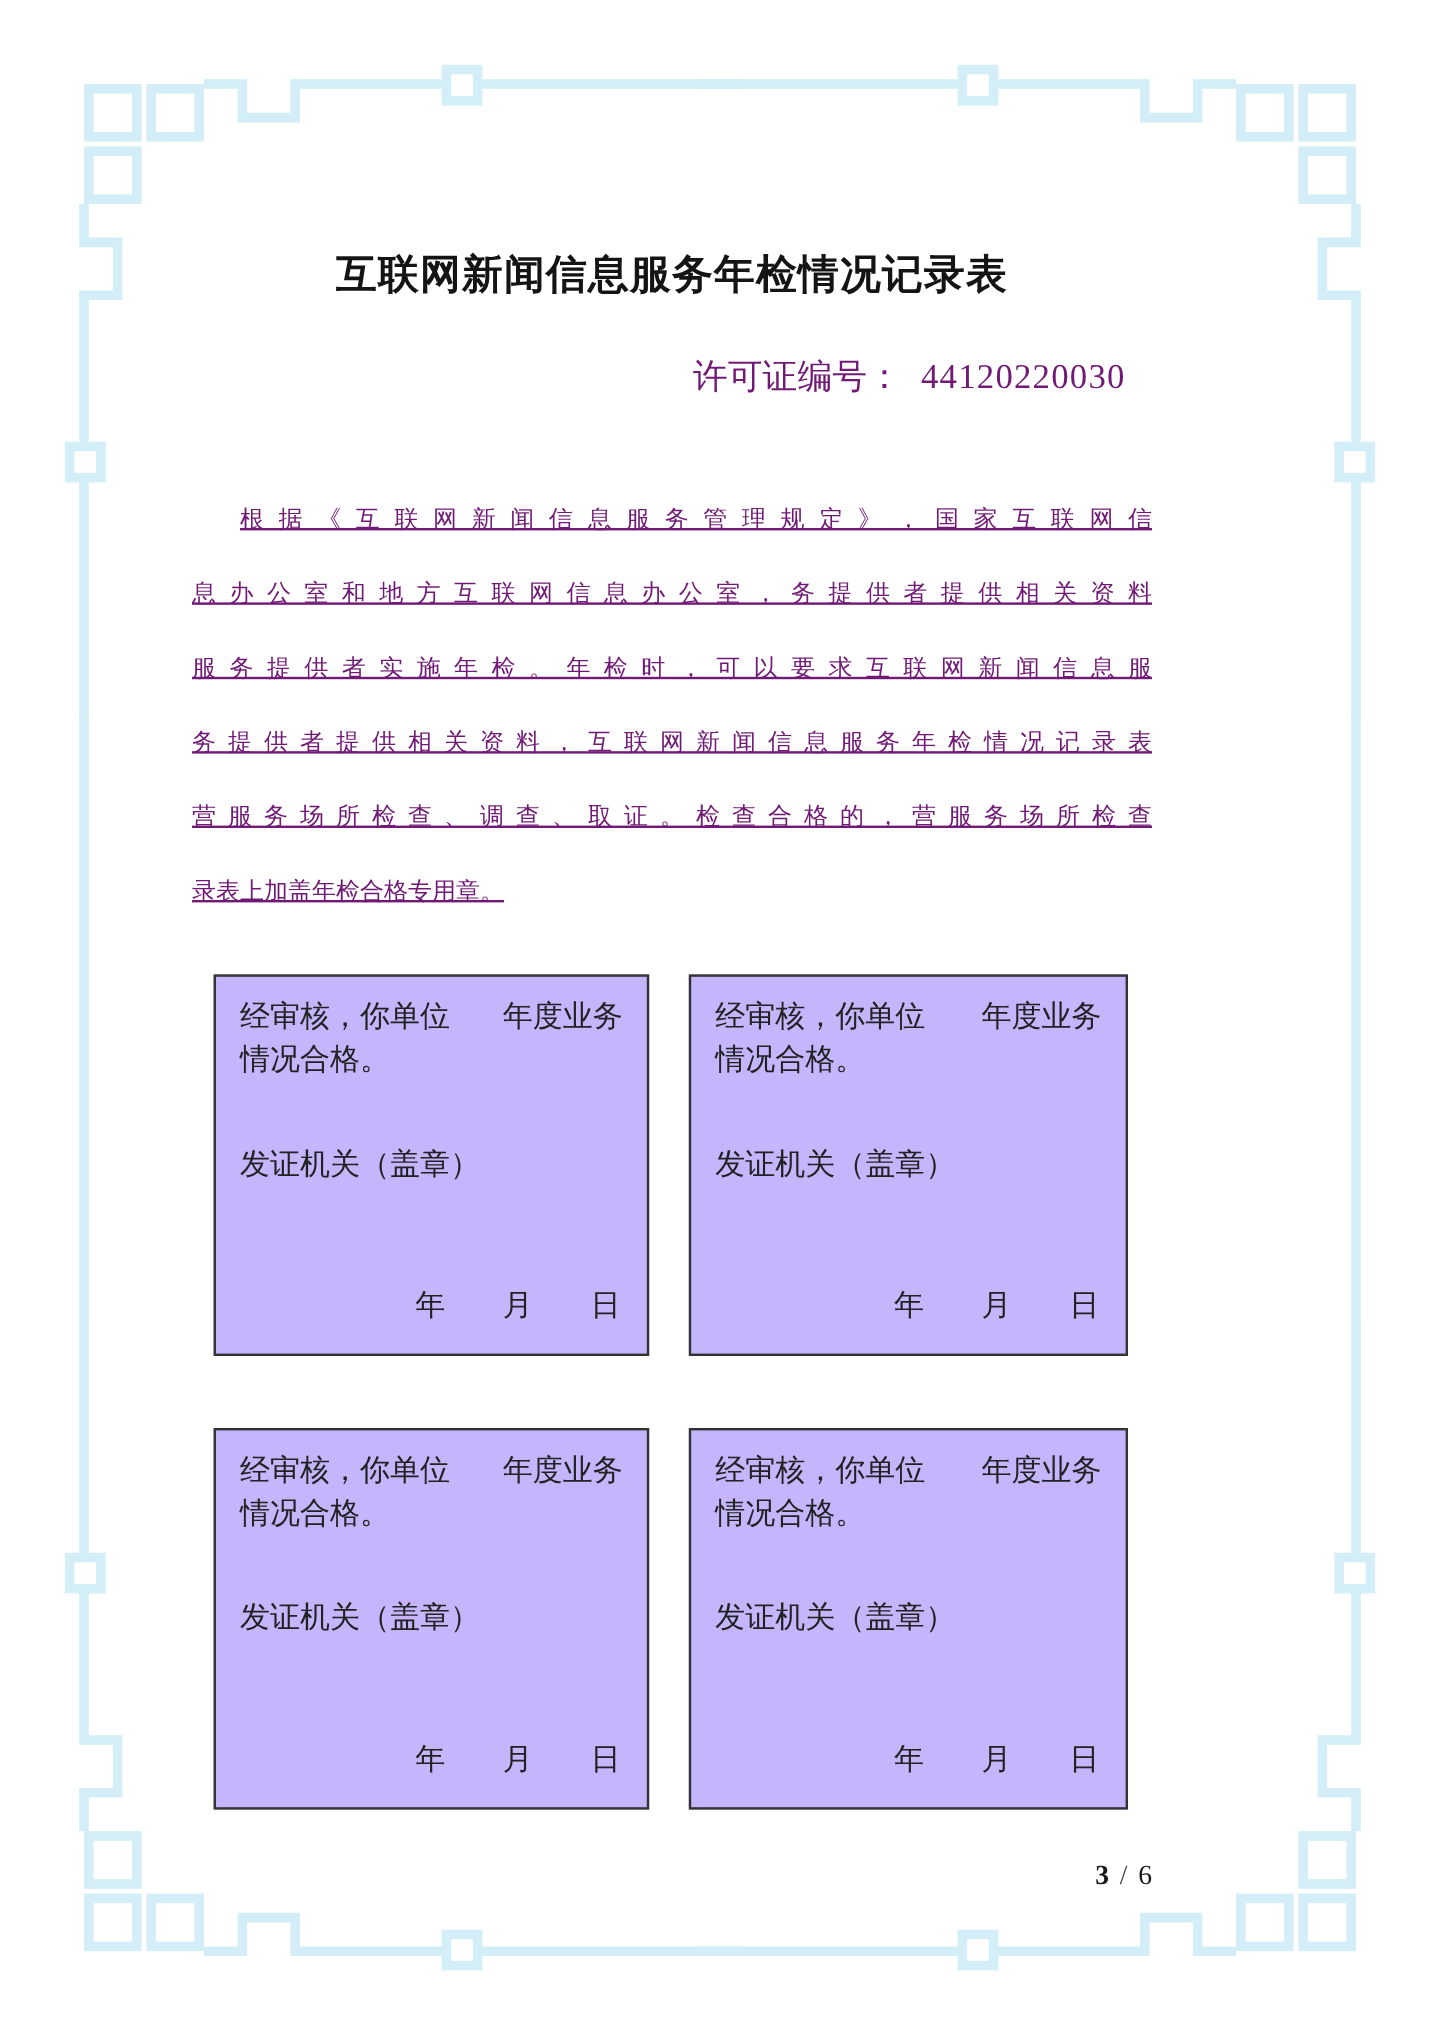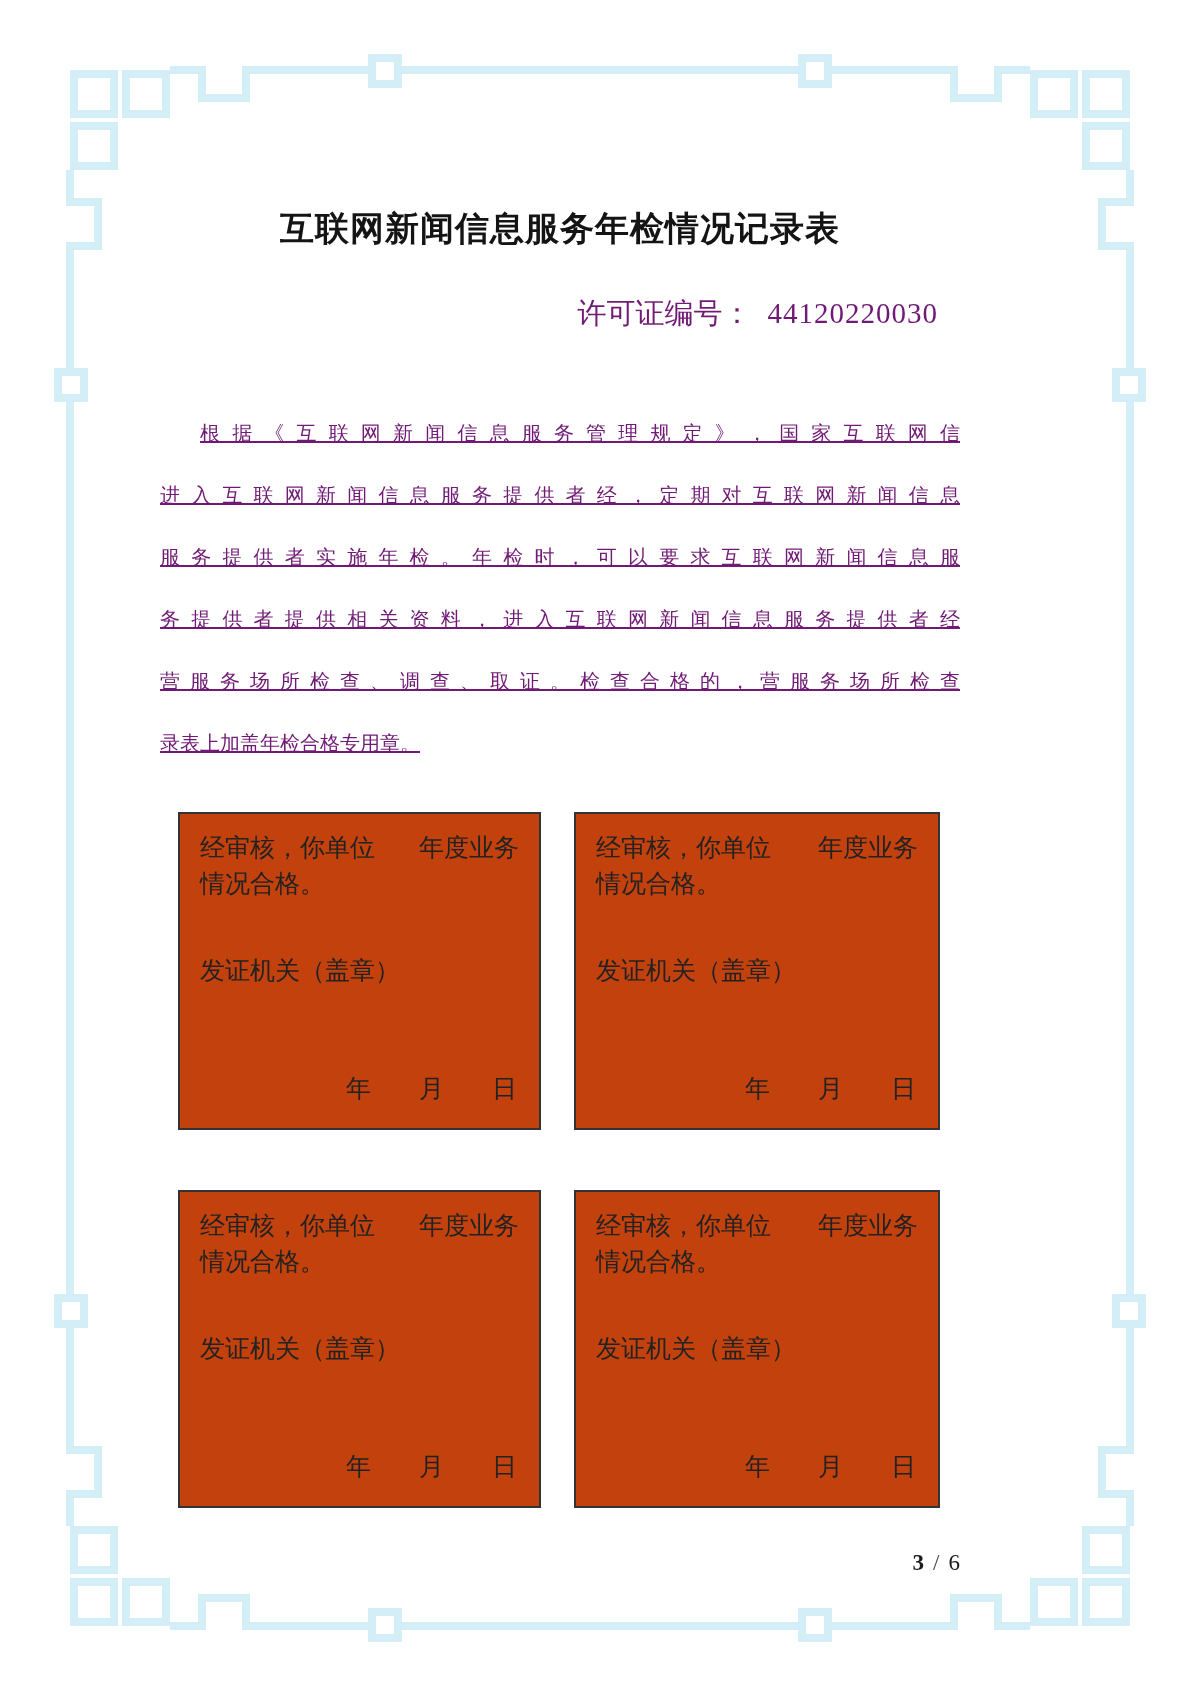--- a/index.html
+++ b/index.html
@@ -50,21 +50,21 @@
 
   
   .boxes {
     position: absolute; top: 812px; left: 178px;
     display: grid;
     grid-template-columns: 363px 366px;
     column-gap: 33px; row-gap: 60px;
   }
   .stamp-box {
     position: relative; height: 318px; box-sizing: border-box;
-    border: 2px solid #333333; background: #c2410c;
+    border: 2px solid #333333; background: #c4b5fd;
     padding: 16px 20px; font-size: 25px; color: #222222;
   }
   .sb-line1 { display: flex; justify-content: space-between; line-height: 36px; }
   .sb-line2 { line-height: 36px; }
   .sb-issuer { position: absolute; left: 20px; top: 140px; line-height: 34px; }
   .sb-date {
     position: absolute; right: 22px; bottom: 24px;
     display: flex; gap: 48px; line-height: 30px;
   }
 
@@ -139,23 +139,23 @@
   <div class="edge edge-right"></div>
 
   <h1 class="title">互联网新闻信息服务年检情况记录表</h1>
 
   <div class="license">
     <span>许可证编号：</span><span class="license-num">44120220030</span>
   </div>
 
   <div class="para">
     <div class="para-line indent">根据《互联网新闻信息服务管理规定》，国家互联网信</div>
-    <div class="para-line">进入互联网新闻信息服务提供者经，定期对互联网新闻信息</div>
+    <div class="para-line">息办公室和地方互联网信息办公室，务提供者提供相关资料</div>
     <div class="para-line">服务提供者实施年检。年检时，可以要求互联网新闻信息服</div>
-    <div class="para-line">务提供者提供相关资料，进入互联网新闻信息服务提供者经</div>
+    <div class="para-line">务提供者提供相关资料，互联网新闻信息服务年检情况记录表</div>
     <div class="para-line">营服务场所检查、调查、取证。检查合格的，营服务场所检查</div>
     <div class="para-line last">录表上加盖年检合格专用章。</div>
   </div>
 
   <div class="boxes">
 
     <div class="stamp-box">
       <div class="sb-line1">
         <span>经审核，你单位</span>
         <span>年度业务</span>

